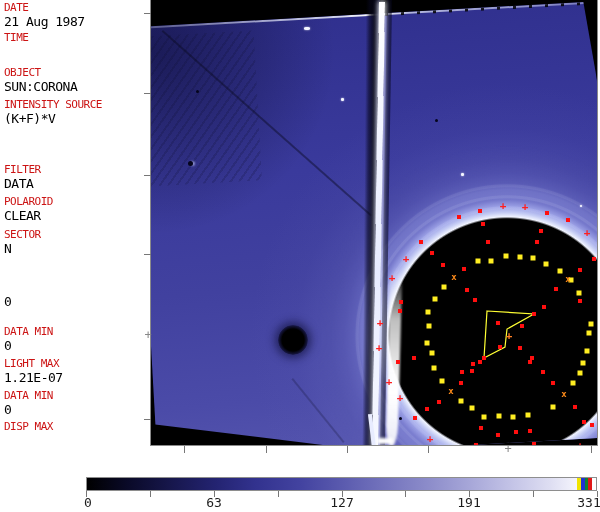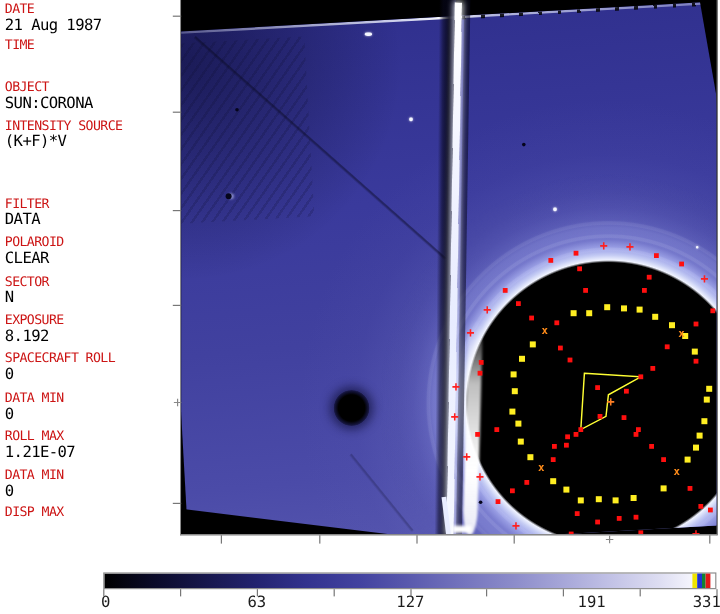--- a/index.html
+++ b/index.html
@@ -117,34 +117,29 @@
         <div class="fvalue">DATA</div>
       </div>
     <div class="entry" style="top:196px">
         <div class="flabel">POLAROID</div>
         <div class="fvalue">CLEAR</div>
       </div>
     <div class="entry" style="top:229px">
         <div class="flabel">SECTOR</div>
         <div class="fvalue">N</div>
       </div>
-    <div class="entry" style="top:261px">
-        <div class="flabel">EXPOSURE</div>
-        <div class="fvalue">8.192</div>
-      </div>
     <div class="entry" style="top:293px">
-        <div class="flabel">SPACECRAFT ROLL</div>
         <div class="fvalue">0</div>
       </div>
     <div class="entry" style="top:326px">
         <div class="flabel">DATA MIN</div>
         <div class="fvalue">0</div>
       </div>
     <div class="entry" style="top:358px">
-        <div class="flabel">ROLL MAX</div>
+        <div class="flabel">LIGHT MAX</div>
         <div class="fvalue">1.21E-07</div>
       </div>
     <div class="entry" style="top:390px">
         <div class="flabel">DATA MIN</div>
         <div class="fvalue">0</div>
       </div>
     <div class="entry" style="top:421px">
         <div class="flabel">DISP MAX</div>
       </div>
   </div>
@@ -281,21 +276,21 @@
 
   <div id="cbar">
       <div class="stripe" style="right: 15px; width: 4px; background: rgb(240, 228, 0);"></div>
       <div class="stripe" style="right: 11px; width: 4px; background: rgb(32, 50, 210);"></div>
       <div class="stripe" style="right: 8px; width: 3px; background: rgb(16, 130, 50);"></div>
       <div class="stripe" style="right: 4px; width: 4px; background: rgb(224, 24, 24);"></div>
     </div>
   <span class="cl" style="left:88px">0</span>
   <span class="cl" style="left:214px">63</span>
   <span class="cl" style="left:342px">127</span>
-  <span class="cl" style="left:493px">191</span>
+  <span class="cl" style="left:469px">191</span>
   <span class="cl" style="left:589px">331</span>
 <div class="tick" style="left: 144px; top: 13px; width: 7px; height: 1px;"></div>
     <div class="tick" style="left: 144px; top: 93px; width: 7px; height: 1px;"></div>
     <div class="tick" style="left: 144px; top: 175px; width: 7px; height: 1px;"></div>
     <div class="tick" style="left: 144px; top: 254px; width: 7px; height: 1px;"></div>
     <div class="tick" style="left: 144px; top: 419px; width: 7px; height: 1px;"></div>
     <div class="tick" style="left: 184px; top: 446px; width: 1px; height: 7px;"></div>
     <div class="tick" style="left: 266px; top: 446px; width: 1px; height: 7px;"></div>
     <div class="tick" style="left: 347px; top: 446px; width: 1px; height: 7px;"></div>
     <div class="tick" style="left: 428px; top: 446px; width: 1px; height: 7px;"></div>

